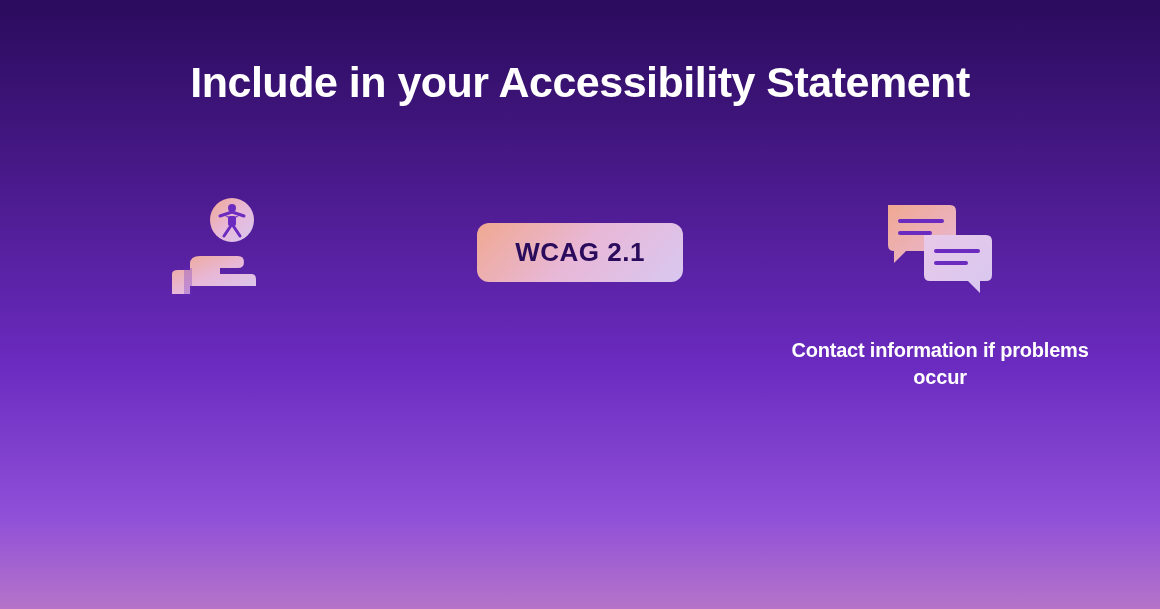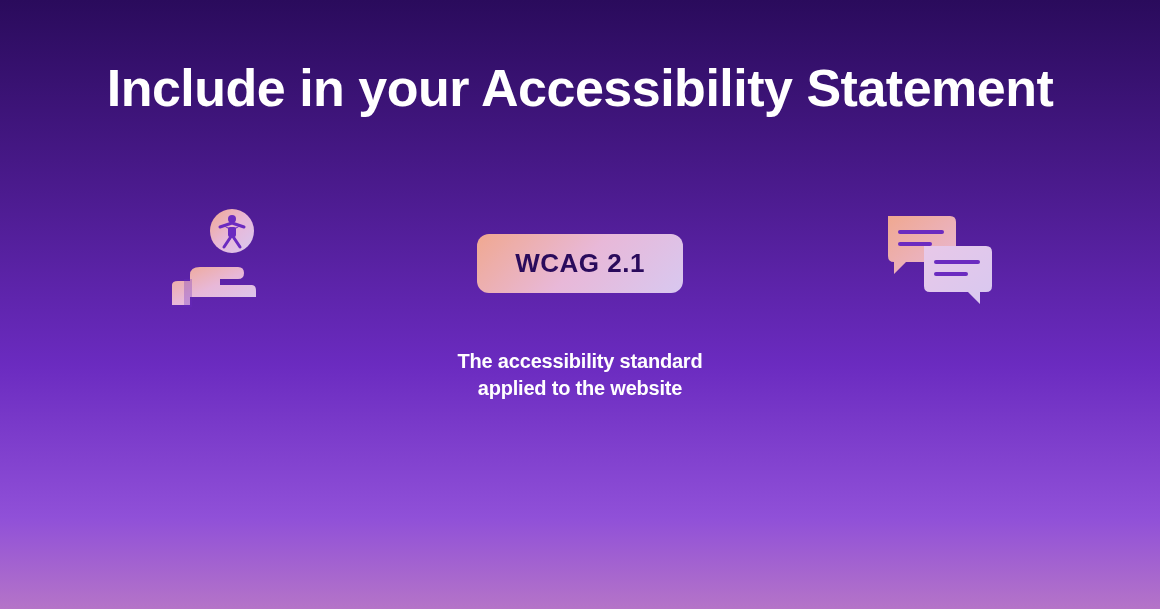--- a/index.html
+++ b/index.html
@@ -6,21 +6,21 @@
     body {
       width: 1160px;
       height: 609px;
       background: linear-gradient(180deg, #2a0b5c 0%, #4a1a8c 30%, #6b2bc0 60%, #9050d8 85%, #b574c8 100%);
       font-family: -apple-system, BlinkMacSystemFont, 'Segoe UI', Arial, sans-serif;
       overflow: hidden;
       position: relative;
     }
     .heading {
       color: #ffffff;
-      font-size: 52px;
+      font-size: 43px;
       font-weight: 800;
       text-align: center;
       padding-top: 58px;
       letter-spacing: -0.5px;
     }
     .columns {
       display: flex;
       justify-content: space-around;
       padding: 80px 60px 0 60px;
       gap: 40px;
@@ -85,21 +85,20 @@
         <path d="M 18 78 L 30 78 L 30 72 Q 30 64 40 64 L 78 64 Q 84 64 84 70 Q 84 76 78 76 L 60 76 L 60 82 L 92 82 Q 96 82 96 88 L 96 94 L 30 94 L 30 102 L 12 102 L 12 82 Q 12 78 18 78 Z" fill="url(#grad1)"></path>
         <rect x="24" y="76" width="8" height="28" fill="#6b2bc0" opacity="0.3"></rect>
       </svg>
     </div>
   </div>
 
   <div class="column">
     <div class="icon-area">
       <div class="wcag-badge">WCAG 2.1</div>
     </div>
-    <p class="caption">The accessibility standard applied to the website</p>
   </div>
 
   <div class="column">
     <div class="icon-area">
       <svg width="120" height="110" viewBox="0 0 120 110">
         <defs>
           <linearGradient id="grad2" x1="0%" y1="0%" x2="100%" y2="100%">
             <stop offset="0%" stop-color="#f0a890"></stop>
             <stop offset="100%" stop-color="#e8b8d8"></stop>
           </linearGradient>
@@ -111,15 +110,16 @@
 
         <path d="M 8 8 L 70 8 Q 76 8 76 14 L 76 48 Q 76 54 70 54 L 26 54 L 14 66 L 14 54 Q 8 54 8 48 L 8 14 Q 8 8 8 8 Z" fill="url(#grad2)"></path>
         <line x1="20" y1="24" x2="62" y2="24" stroke="#6b2bc0" stroke-width="4" stroke-linecap="round"></line>
         <line x1="20" y1="36" x2="50" y2="36" stroke="#6b2bc0" stroke-width="4" stroke-linecap="round"></line>
 
         <path d="M 44 38 L 106 38 Q 112 38 112 44 L 112 78 Q 112 84 106 84 L 100 84 L 100 96 L 88 84 L 50 84 Q 44 84 44 78 L 44 44 Q 44 38 44 38 Z" fill="url(#grad3)"></path>
         <line x1="56" y1="54" x2="98" y2="54" stroke="#6b2bc0" stroke-width="4" stroke-linecap="round"></line>
         <line x1="56" y1="66" x2="86" y2="66" stroke="#6b2bc0" stroke-width="4" stroke-linecap="round"></line>
       </svg>
     </div>
+    <p class="caption">Contact information if problems occur</p>
   </div>
 
 </div>
 
 </body></html>

